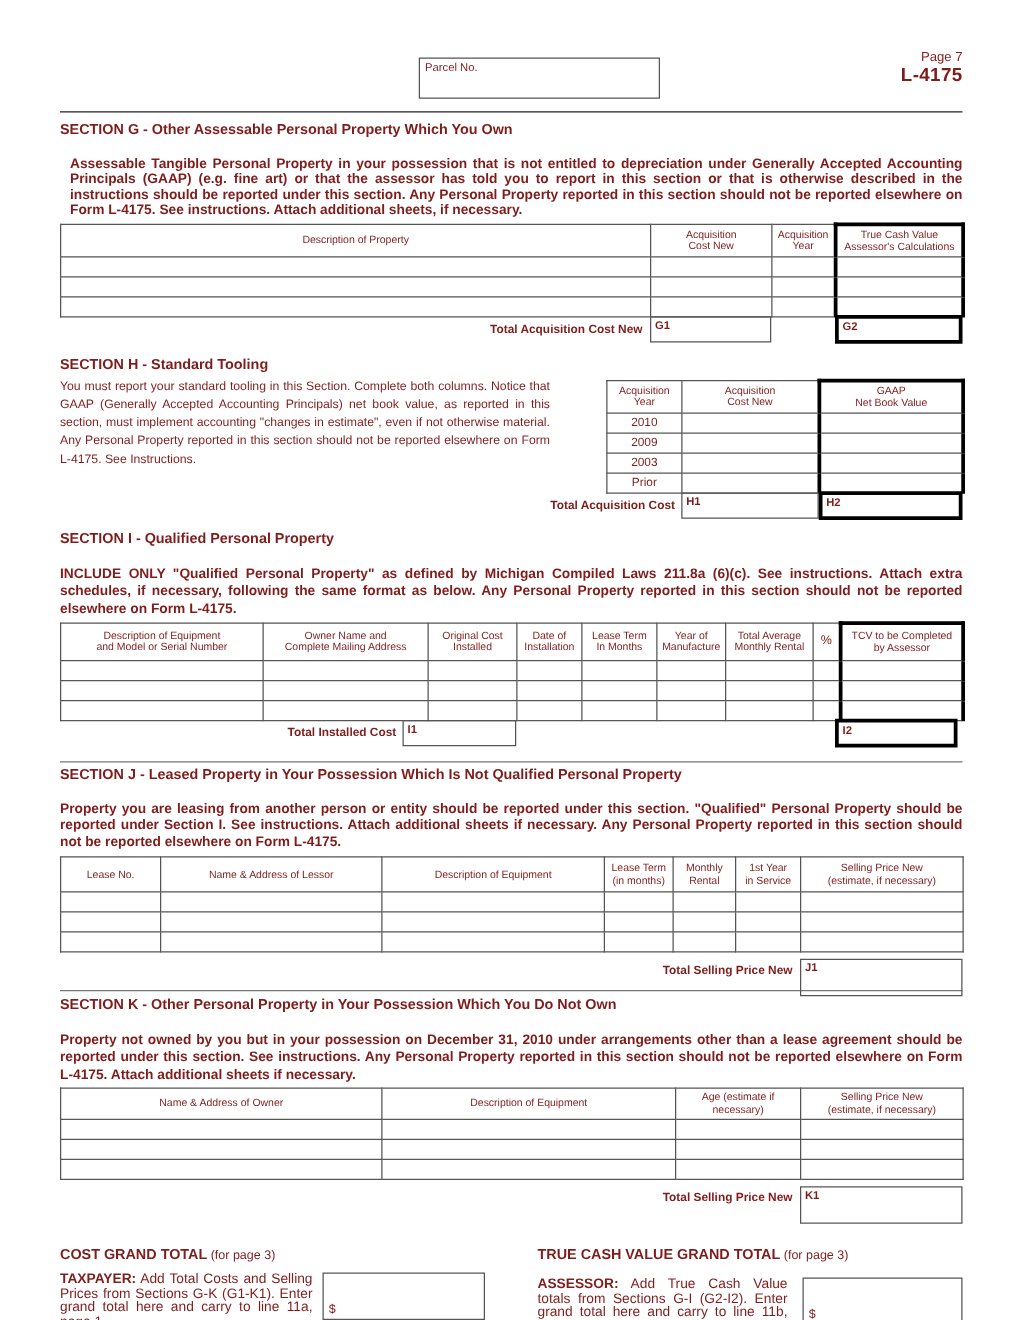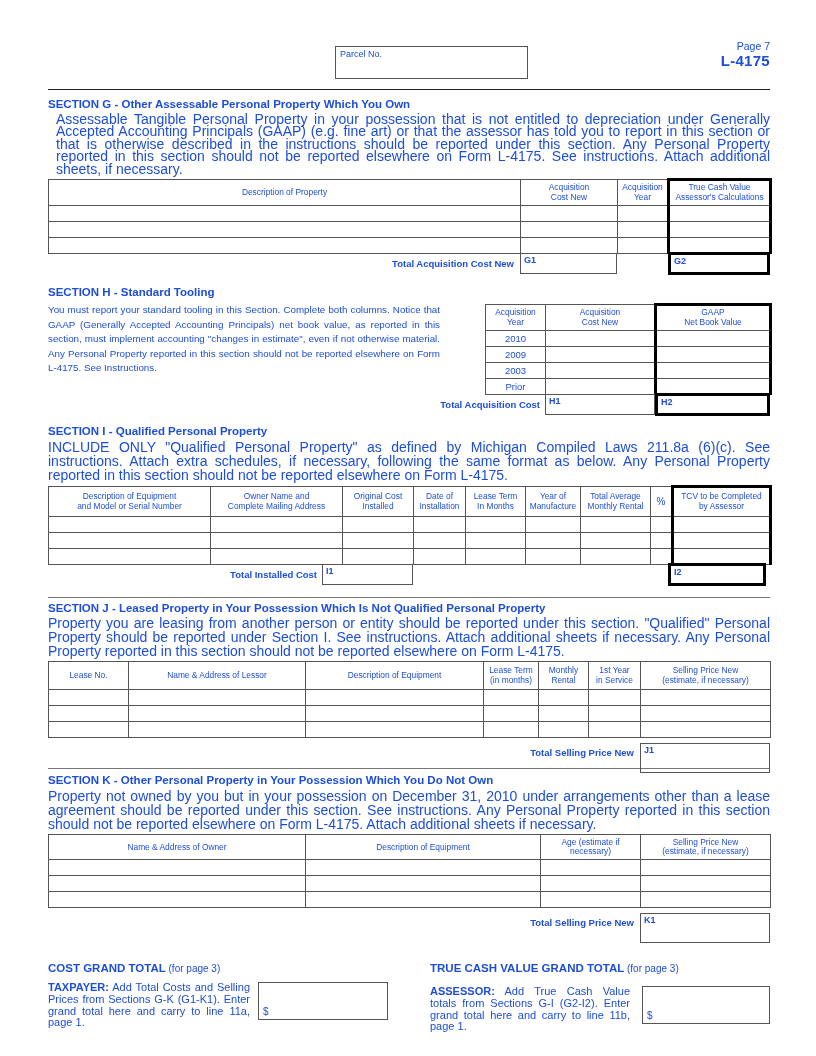--- a/index.html
+++ b/index.html
@@ -1,33 +1,33 @@
 <!DOCTYPE html>
 <html><head>
 <meta charset="utf-8">
 <style>
   * { margin:0; padding:0; box-sizing:border-box; }
   html,body { background:#fff; }
   .page {
     position:relative; width:816px; height:1056px; background:#fff; overflow:hidden;
-    font-family:"Liberation Sans", sans-serif; color:#1d4ed8;
+    font-family:"Liberation Sans", sans-serif; color:#7f1d1d;
     padding:36px 46px 0 48px;
   }
   .content { position:relative; width:722px; }
 
   
   .hdr { position:relative; height:50px; }
   .parcel-box { position:absolute; left:287px; top:10px; width:193px; height:33px; border:1px solid #555; font-size:9px; padding:2px 4px; }
   .hdr-right { position:absolute; right:0; top:4px; text-align:right; }
   .page-num { font-size:10.5px; }
   .form-id { font-size:15px; font-weight:bold; letter-spacing:.3px; }
   .rule { border-top:1.5px solid #222; margin-top:3px; }
 
   .sec-title { font-size:11.5px; font-weight:bold; margin-top:8px; }
-  .sec-body { font-size:14px; line-height:12.4px; text-align:justify; margin-top:3px; }
+  .sec-body { font-size:11px; line-height:12.4px; text-align:justify; margin-top:15px;font-weight:bold; }
   .indent { margin-left:8px; }
 
   table.form { border-collapse:collapse; table-layout:fixed; width:722px; margin-top:3px; }
   table.form th, table.form td { border:1px solid #555; padding:0; }
   table.form th { font-weight:normal; font-size:8.4px; line-height:9.6px; text-align:center; vertical-align:middle; white-space:pre-line; }
   table.form td { height:16px; }
   .assess { border-left:3px solid #000 !important; border-right:3px solid #000 !important; }
   th.assess { border-top:3px solid #000 !important; }
   tr.lastrow td.assess { border-bottom-color:#555; }
   td.yearcell { font-size:9.5px; text-align:center; height:17px; }

